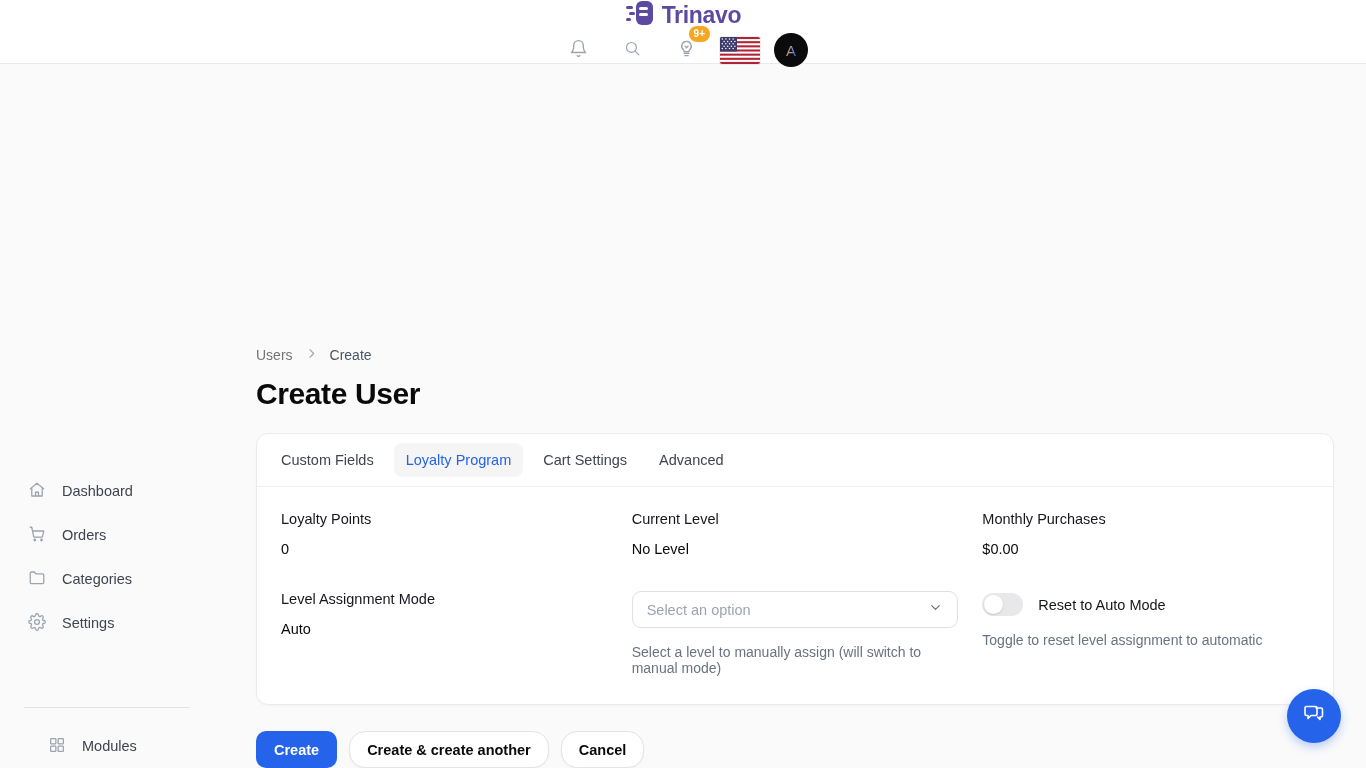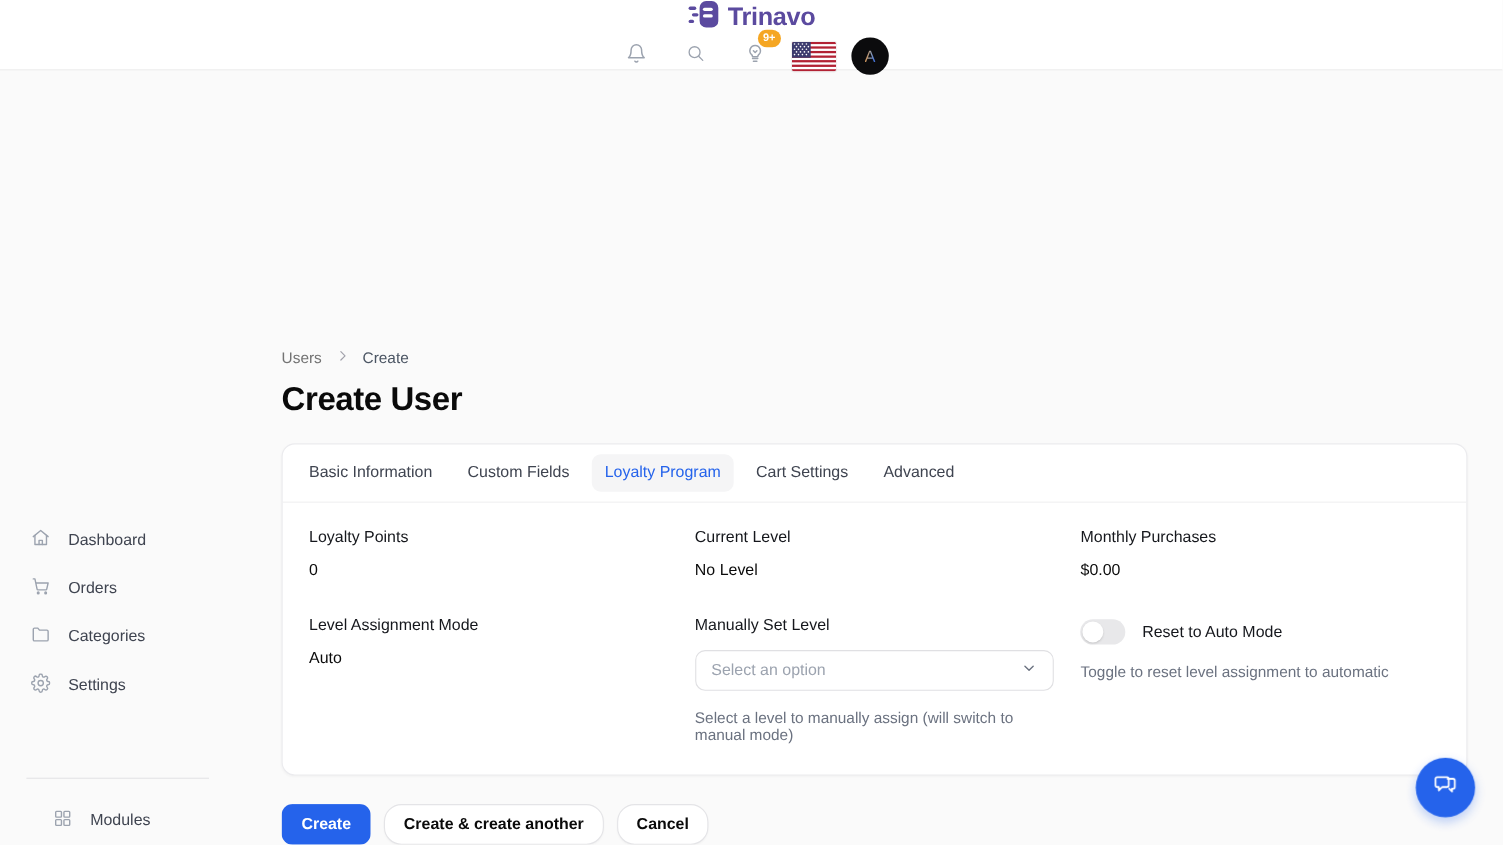--- a/index.html
+++ b/index.html
@@ -365,21 +365,20 @@
           <path d="m9 5 7 7-7 7"></path>
         </svg>
       </span>
       <span class="crumb-current">Create</span>
     </div>
 
     <h1 class="page-title">Create User</h1>
 
     <section class="card">
       <div class="tabbar">
-        <span class="tab">Basic Information</span>
         <span class="tab">Custom Fields</span>
         <span class="tab active">Loyalty Program</span>
         <span class="tab">Cart Settings</span>
         <span class="tab">Advanced</span>
       </div>
 
       <div class="card-body">
 
         <div class="field">
           <div class="field-label">Loyalty Points</div>
@@ -393,21 +392,20 @@
         <div class="field">
           <div class="field-label">Monthly Purchases</div>
           <div class="field-value">$0.00</div>
         </div>
         <div class="field">
           <div class="field-label">Level Assignment Mode</div>
           <div class="field-value">Auto</div>
         </div>
 
         <div>
-          <div class="field-label">Manually Set Level</div>
           <div class="select-box">
             <span class="select-placeholder">Select an option</span>
             <span>
               <svg width="15" height="15" viewBox="0 0 24 24" fill="none" stroke="#6b7280" stroke-width="2" stroke-linecap="round" stroke-linejoin="round">
                 <path d="m6 9 6 6 6-6"></path>
               </svg>
             </span>
           </div>
           <div class="helper">Select a level to manually assign (will switch to manual mode)</div>
         </div>

